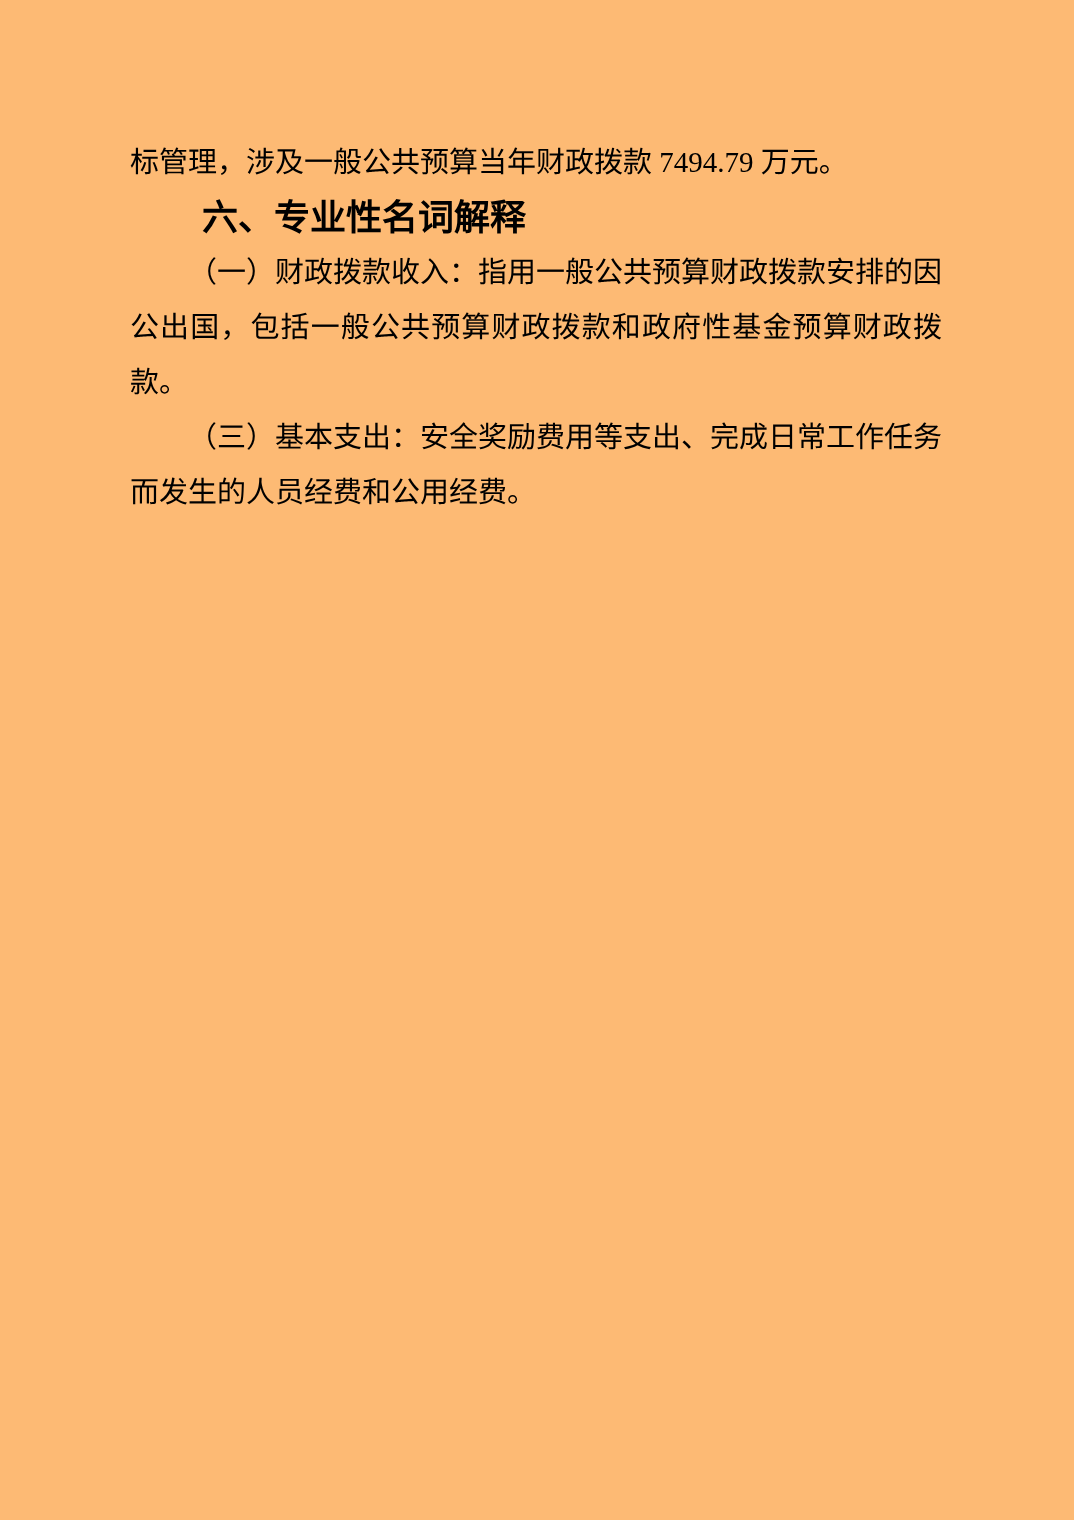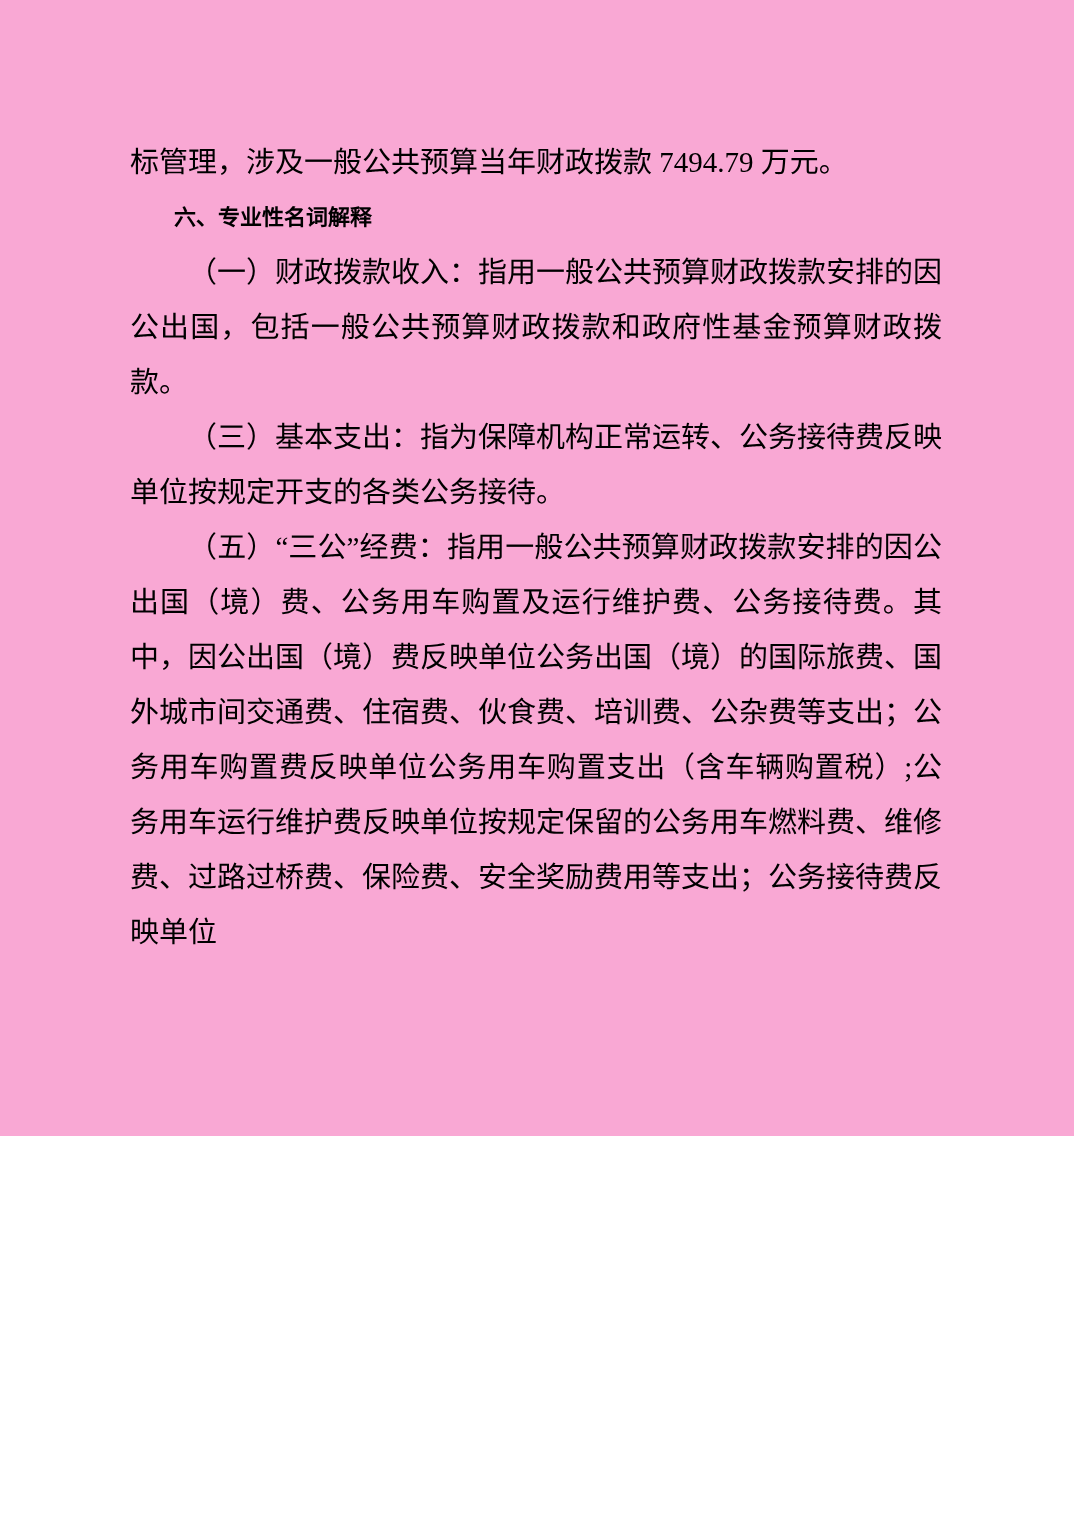--- a/index.html
+++ b/index.html
@@ -3,22 +3,22 @@
 <meta charset="utf-8">
 <style>
   html, body {
     margin: 0;
     padding: 0;
     background: #ffffff;
   }
   .page {
     position: relative;
     width: 1074px;
-    height: 1136px;
-    background: #f9a8d4;
+    height: 1520px;
+    background: #fdba74;
     overflow: hidden;
     color: #000000;
   }
   .text-block {
     position: absolute;
     left: 130px;
     top: 135px;
     width: 812px;
     font-family: "Liberation Serif", "DejaVu Serif", serif;
     font-size: 29px;
@@ -35,29 +35,28 @@
   }
   .para.no-indent {
     text-indent: 0;
   }
   .section-heading {
     margin: 0;
     padding: 0;
     text-indent: 2em;
     font-family: "Liberation Sans", "DejaVu Sans", sans-serif;
     font-weight: bold;
-    font-size: 22px;
+    font-size: 36px;
     line-height: 55px;
     text-align: left;
   }
 </style>
 </head>
 <body>
 
 <div class="page">
   <div class="text-block">
     <p class="para no-indent">标管理，涉及一般公共预算当年财政拨款 7494.79 万元。</p>
     <h2 class="section-heading">六、专业性名词解释</h2>
     <p class="para">（一）财政拨款收入：指用一般公共预算财政拨款安排的因公出国，包括一般公共预算财政拨款和政府性基金预算财政拨款。</p>
-    <p class="para">（三）基本支出：指为保障机构正常运转、公务接待费反映单位按规定开支的各类公务接待。</p>
-    <p class="para">（五）“三公”经费：指用一般公共预算财政拨款安排的因公出国（境）费、公务用车购置及运行维护费、公务接待费。其中，因公出国（境）费反映单位公务出国（境）的国际旅费、国外城市间交通费、住宿费、伙食费、培训费、公杂费等支出；公务用车购置费反映单位公务用车购置支出（含车辆购置税）;公务用车运行维护费反映单位按规定保留的公务用车燃料费、维修费、过路过桥费、保险费、安全奖励费用等支出；公务接待费反映单位</p>
+    <p class="para">（三）基本支出：安全奖励费用等支出、完成日常工作任务而发生的人员经费和公用经费。</p>
   </div>
 </div>
 
 </body></html>

